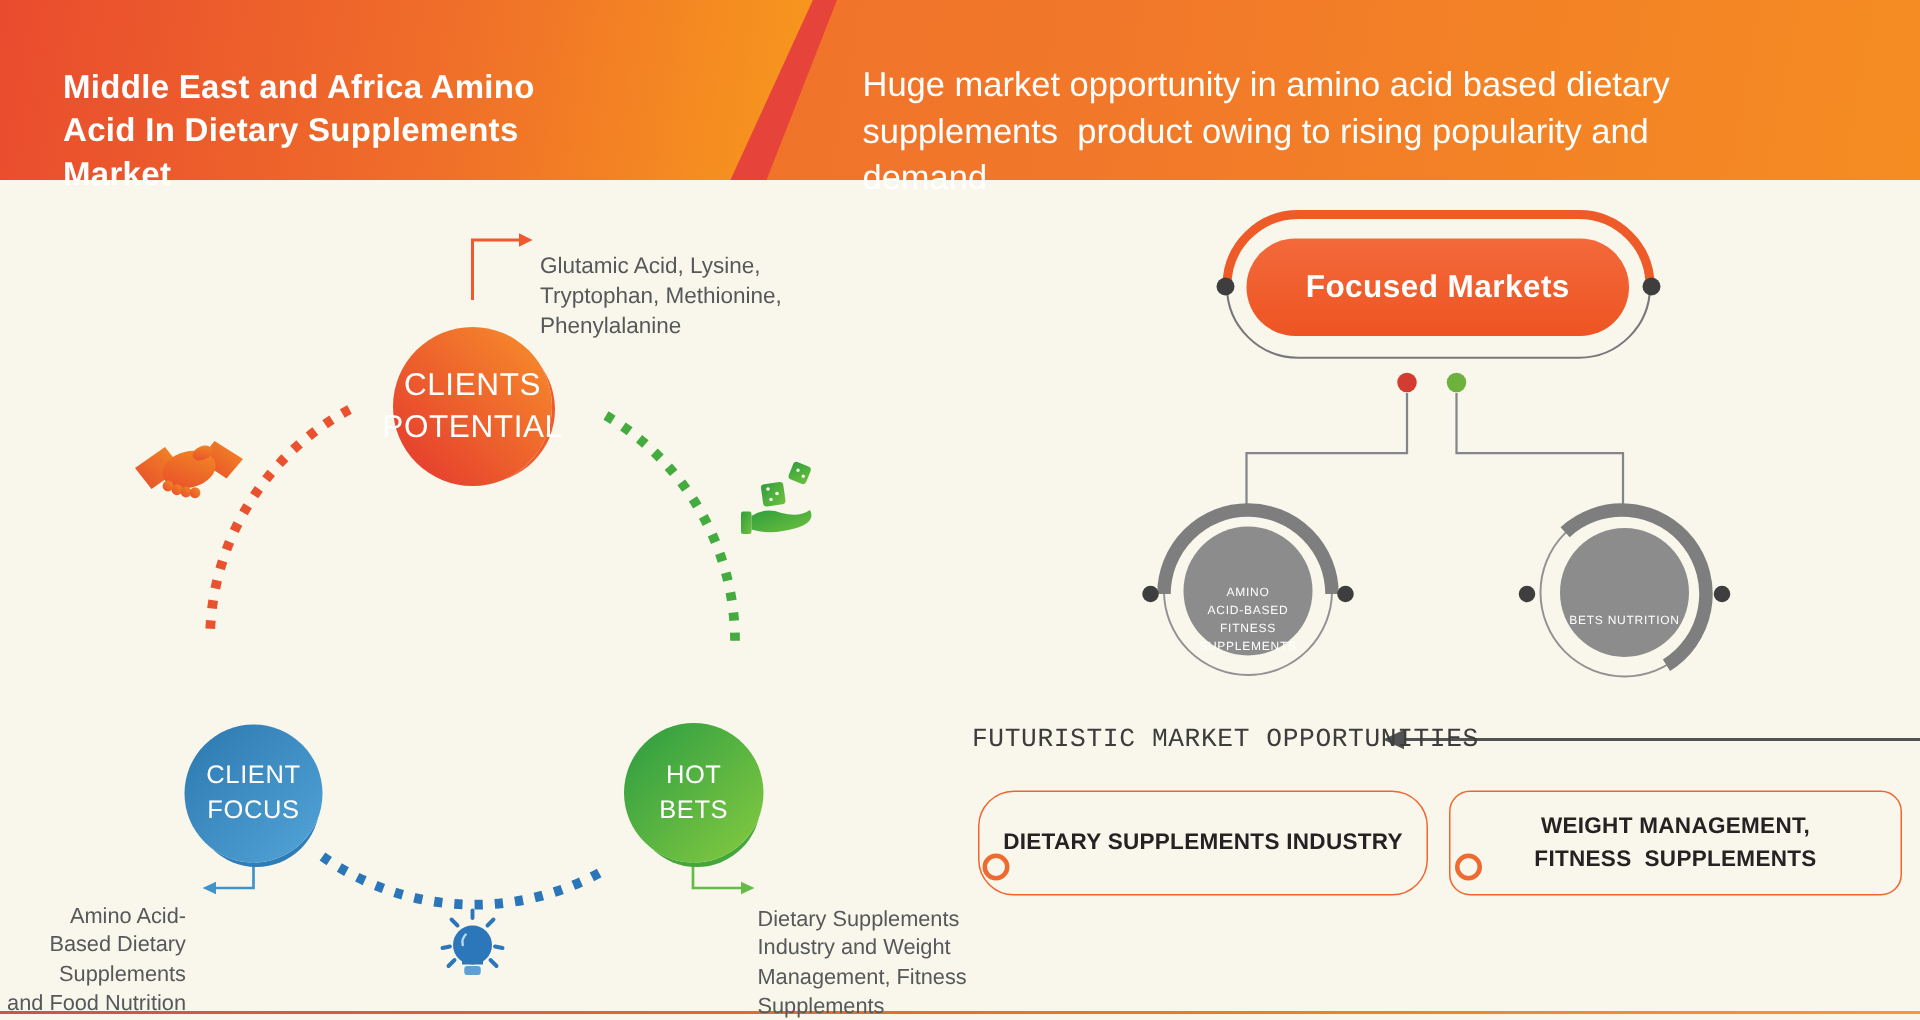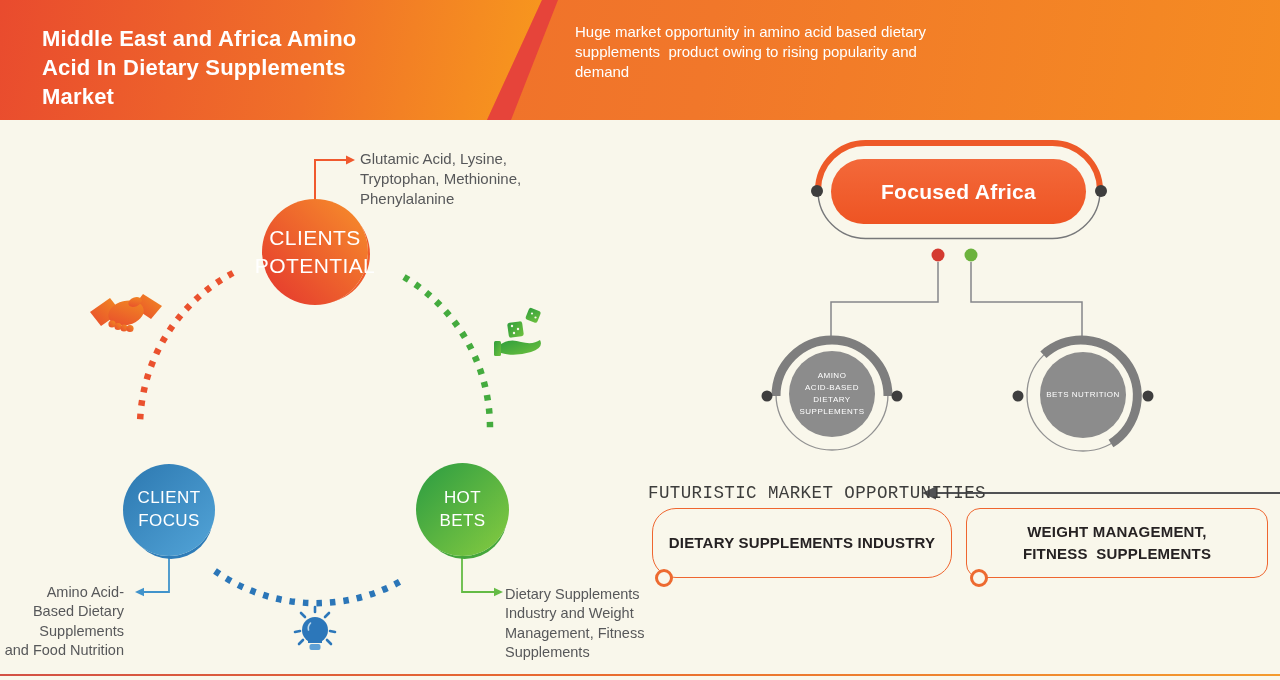--- a/index.html
+++ b/index.html
@@ -1,32 +1,32 @@
 <!DOCTYPE html>
 <html><head>
 <meta charset="utf-8">
 <style>
   * { margin:0; padding:0; box-sizing:border-box; }
   html,body { width:1280px; height:680px; }
   body { font-family:"Liberation Sans", sans-serif; background:#ffffff; }
   #stage { position:relative; width:1280px; height:680px; background:#f9f7eb; overflow:hidden; }
-  .pre { white-space:pre-wrap; }
+  .pre { white-space:pre-wrap;margin-top:19px; }
 
   
   .header { position:absolute; left:0; top:0; width:1280px; height:120px;
             background:linear-gradient(100deg,#ee682a 0%,#f1772a 55%,#f58c22 100%); }
   .header-left { position:absolute; left:0; top:0; width:560px; height:120px;
             background:linear-gradient(100deg,#e94b2e 0%,#f07029 55%,#f89c1c 100%);
             clip-path:polygon(0 0,542px 0,487px 120px,0 120px); }
   .header-stripe { position:absolute; left:0; top:0; width:600px; height:120px; background:#e6443a;
             clip-path:polygon(542px 0,558px 0,511px 120px,487px 120px); }
   .header-title { position:absolute; left:42px; top:24px; width:420px; color:#ffffff;
             font-size:22px; font-weight:bold; line-height:1.32; letter-spacing:.2px; }
   .header-sub { position:absolute; left:575px; top:22px; width:600px; color:#ffffff;
-            font-size:15px; font-weight:400; line-height:1.34; }
+            font-size:23px; font-weight:400; line-height:1.34; }
 
   
   .bottom-rule { position:absolute; left:0; top:674px; width:1280px; height:2.4px;
             background:linear-gradient(90deg,#d35145,#e96a2f 45%,#f49b2e); }
 
   
   #vector-layer { position:absolute; left:0; top:0; width:1280px; height:680px; z-index:1; pointer-events:none; }
 
   
   .cycle-circle { position:absolute; border-radius:50%; display:flex; align-items:center; justify-content:center;
@@ -195,24 +195,24 @@
 Phenylalanine</div>
   <div class="note note-left pre">Amino Acid-
 Based Dietary
 Supplements
 and Food Nutrition</div>
   <div class="note note-right pre">Dietary Supplements
 Industry and Weight
 Management, Fitness
 Supplements</div>
 
-  <div class="fm-pill">Focused Africa</div>
+  <div class="fm-pill">Focused Markets</div>
   <div class="fm-node-label n1 pre">AMINO
 ACID-BASED
-DIETARY
+FITNESS
 SUPPLEMENTS</div>
   <div class="fm-node-label n2 pre">BETS NUTRITION</div>
 
   <div class="fut-heading">FUTURISTIC MARKET OPPORTUNITIES</div>
   <div class="fut-box b1 pre">DIETARY SUPPLEMENTS INDUSTRY</div>
   <div class="fut-box b2 pre">WEIGHT MANAGEMENT,
 FITNESS  SUPPLEMENTS</div>
   <div class="fut-ring r1"></div>
   <div class="fut-ring r2"></div>
 

